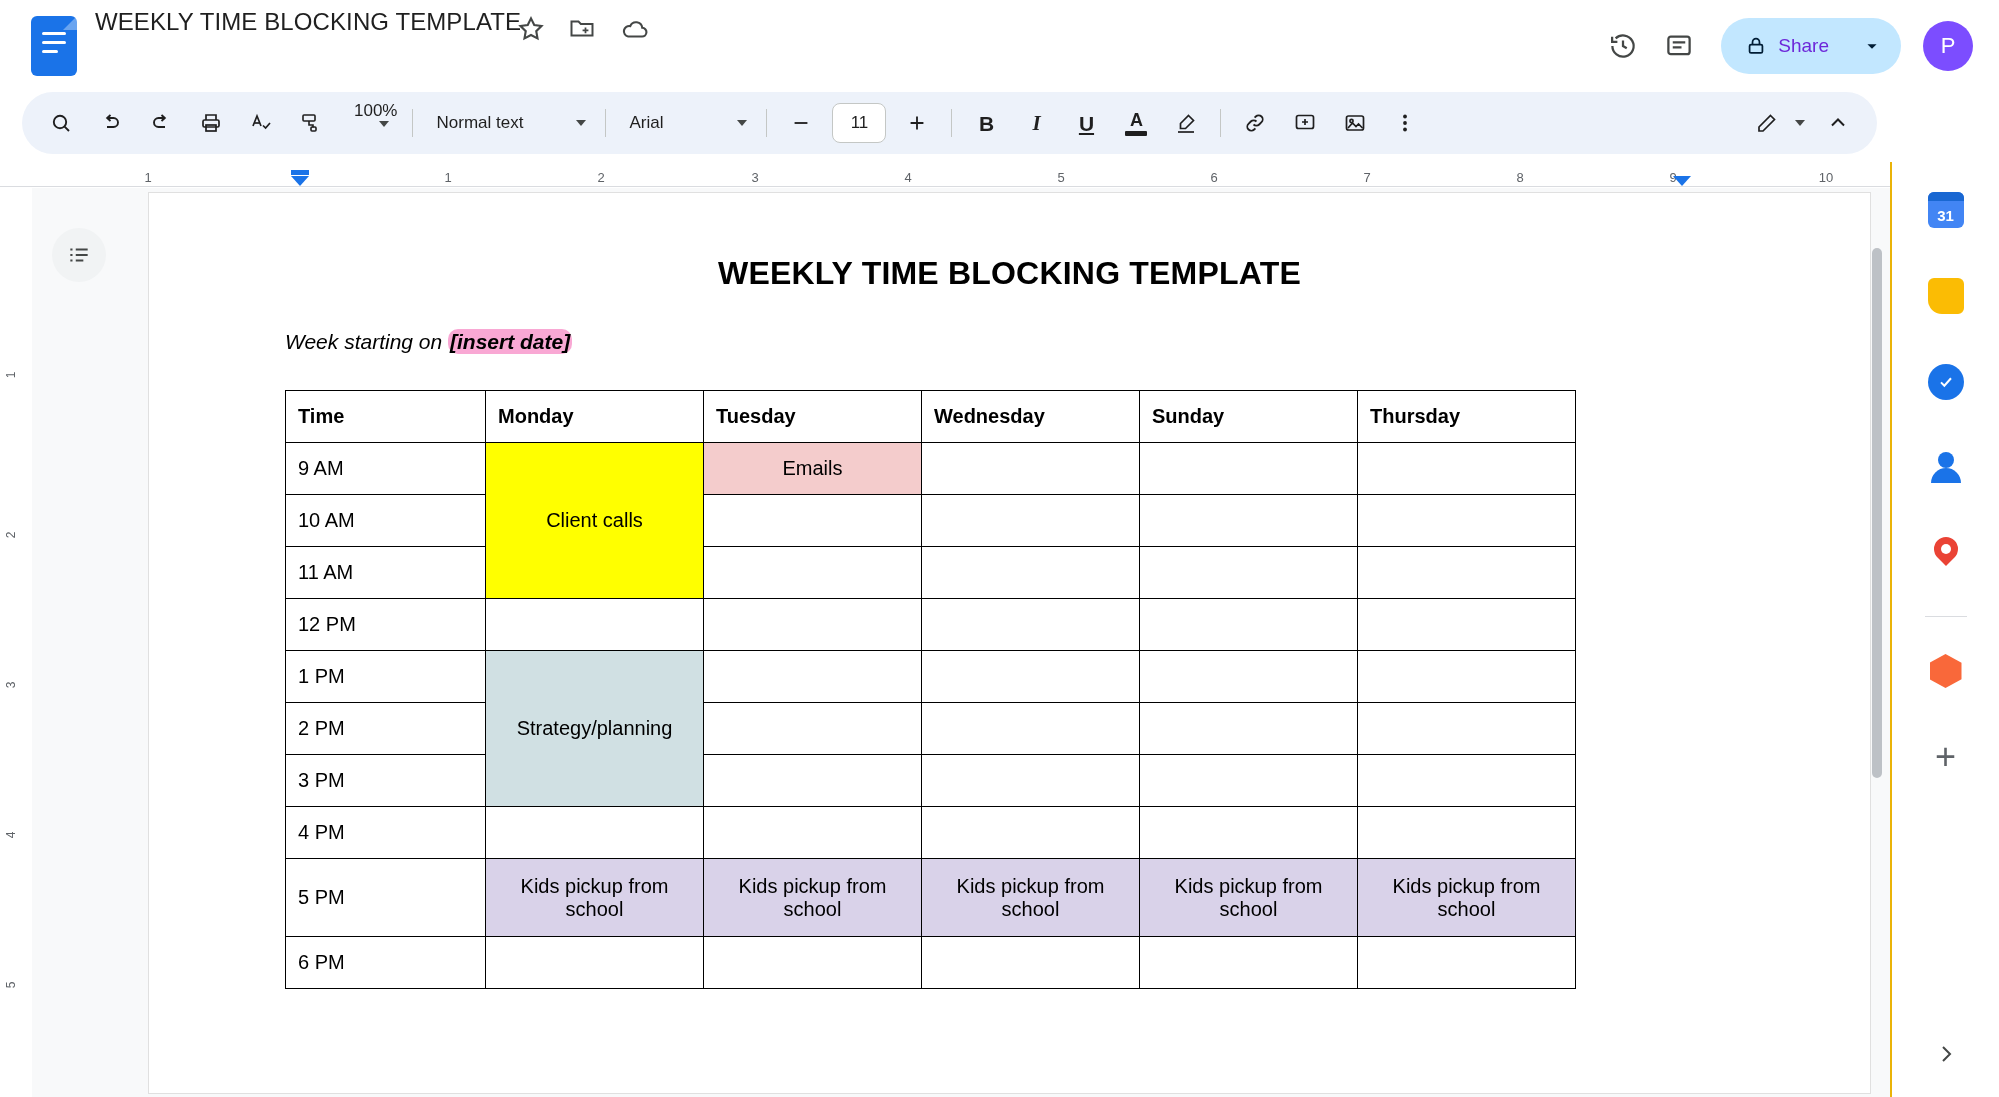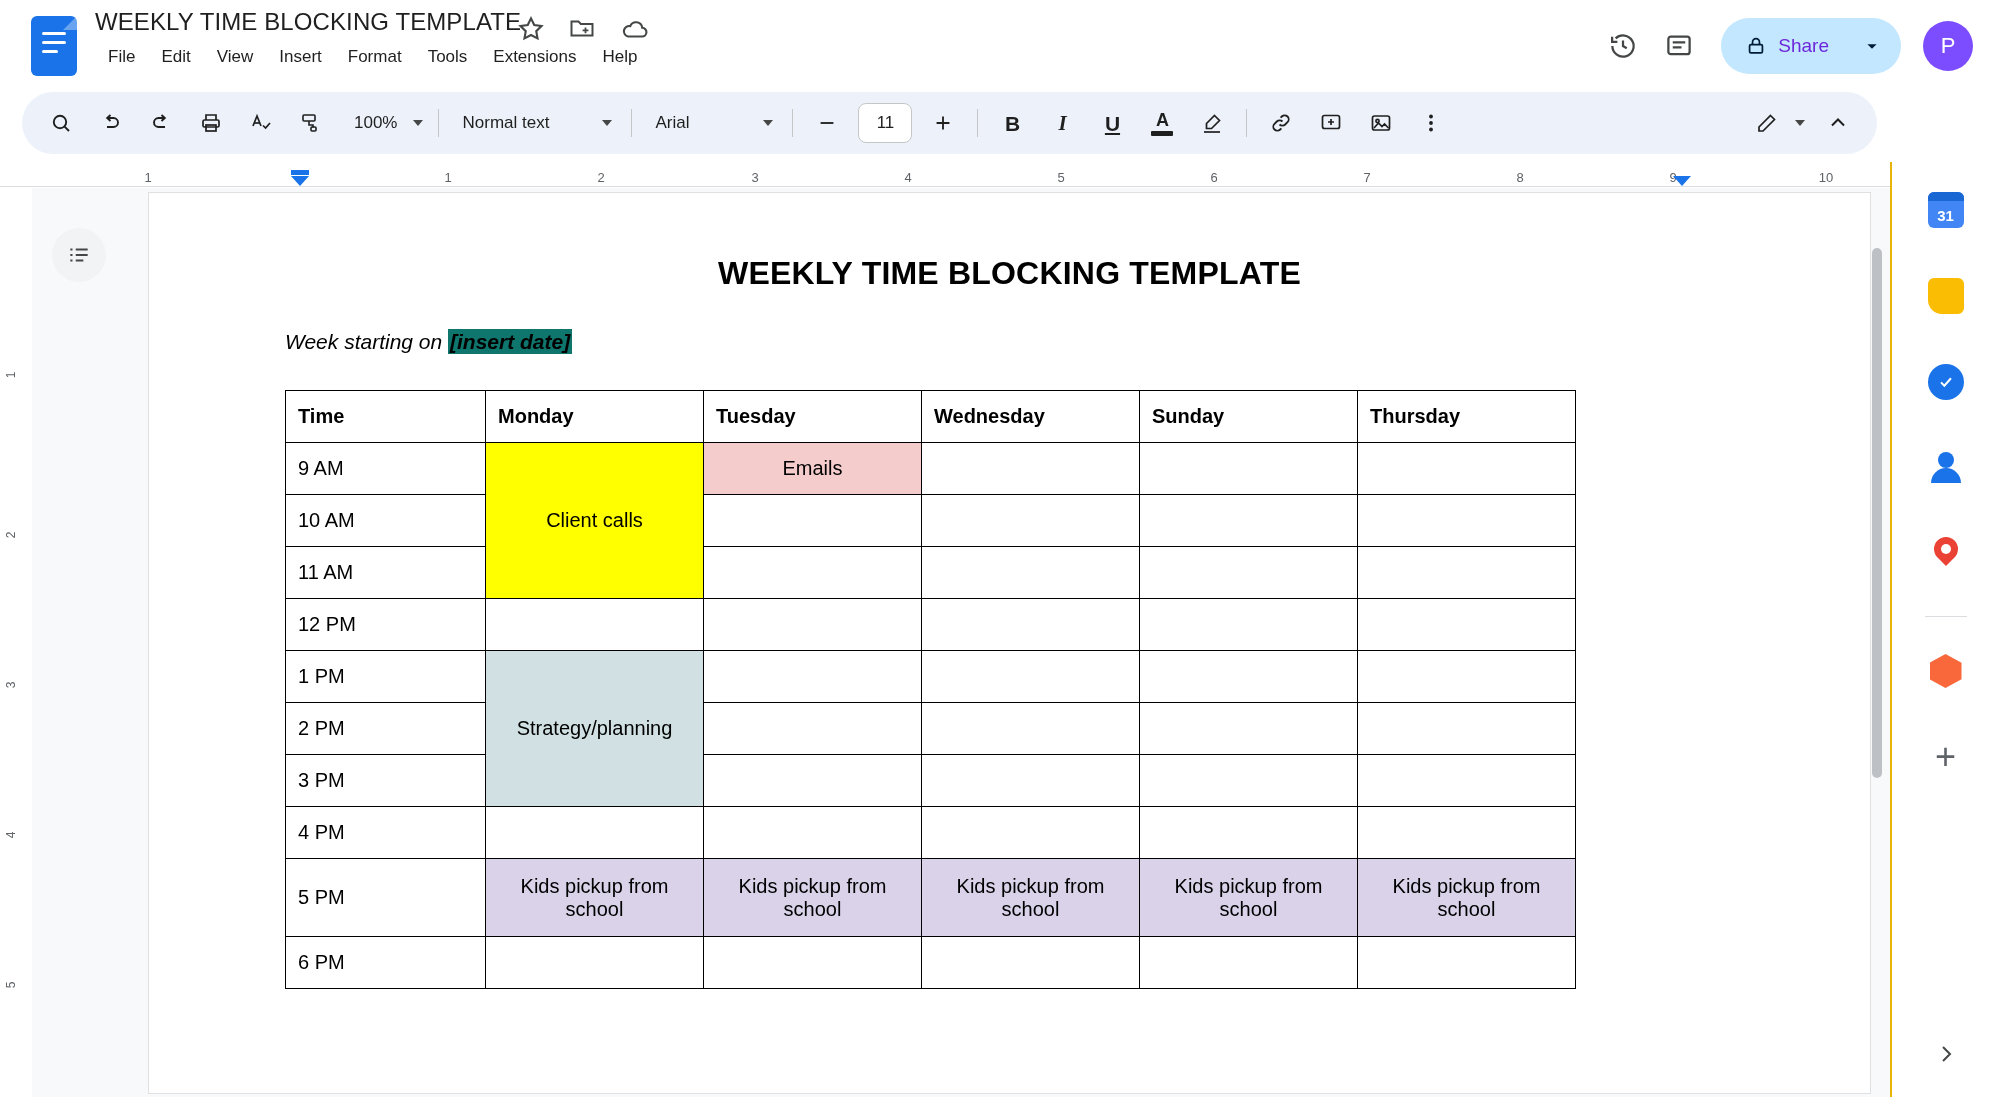--- a/index.html
+++ b/index.html
@@ -171,20 +171,21 @@
     flex: none;
   }
   .zoom-ctl {
     display: flex; align-items: center;
     height: 44px;
     border-radius: 6px;
     padding: 0 6px 0 14px;
     font-size: 17px;
     color: #1f1f1f;
     margin-left: 4px;
+    flex-direction: column;
   }
   .dd-caret {
     width: 0; height: 0;
     border-left: 5px solid transparent;
     border-right: 5px solid transparent;
     border-top: 6px solid #444746;
     margin-left: 16px;
   }
   .style-ctl {
     display: flex; align-items: center;
@@ -335,24 +336,25 @@
     margin: 62px 0 0 0;
     letter-spacing: .2px;
   }
   .doc-sub {
     margin: 38px 0 0 136px;
     font-size: 21px;
     font-style: italic;
     color: #000;
   }
   .hl-date {
-    background: #0f766e;
+    background: #f9a8d4;
     font-weight: bold;
     font-style: italic;
     padding: 1px 2px;
+    border-radius: 10px;
   }
 
   table.tbt {
     border-collapse: collapse;
     margin: 36px 0 0 136px;
     width: 1290px;
     table-layout: fixed;
   }
   table.tbt td, table.tbt th {
     border: 1px solid #000;
@@ -532,30 +534,20 @@
       <path d="M3 6.5h6l2 2h10v10H3z"></path>
       <path d="M15 11.5v5M12.5 14h5" stroke-width="1.5"></path>
     </svg>
   </div>
   <div class="cloud-icon">
     <svg viewBox="0 0 24 24" width="30" height="30" fill="none" stroke="#444746" stroke-width="1.7">
       <path d="M6.5 18h11a3.5 3.5 0 0 0 .3-7 5 5 0 0 0-9.6-1.3A3.8 3.8 0 0 0 6.5 18z"></path>
     </svg>
   </div>
 
-  <div class="menubar">
-    <div class="menu-item">File</div>
-    <div class="menu-item">Edit</div>
-    <div class="menu-item">View</div>
-    <div class="menu-item">Insert</div>
-    <div class="menu-item">Format</div>
-    <div class="menu-item">Tools</div>
-    <div class="menu-item">Extensions</div>
-    <div class="menu-item">Help</div>
-  </div>
 
   <div class="appbar-right">
     <div class="icon-btn-round">
       <svg viewBox="0 0 24 24" width="30" height="30" fill="none" stroke="#444746" stroke-width="1.8">
         <path d="M3.5 12a8.5 8.5 0 1 0 2.6-6.1"></path>
         <path d="M3.3 4.5v4.2h4.2"></path>
         <path d="M12 7.5V12l3 1.8"></path>
       </svg>
     </div>
     <div class="icon-btn-round">

